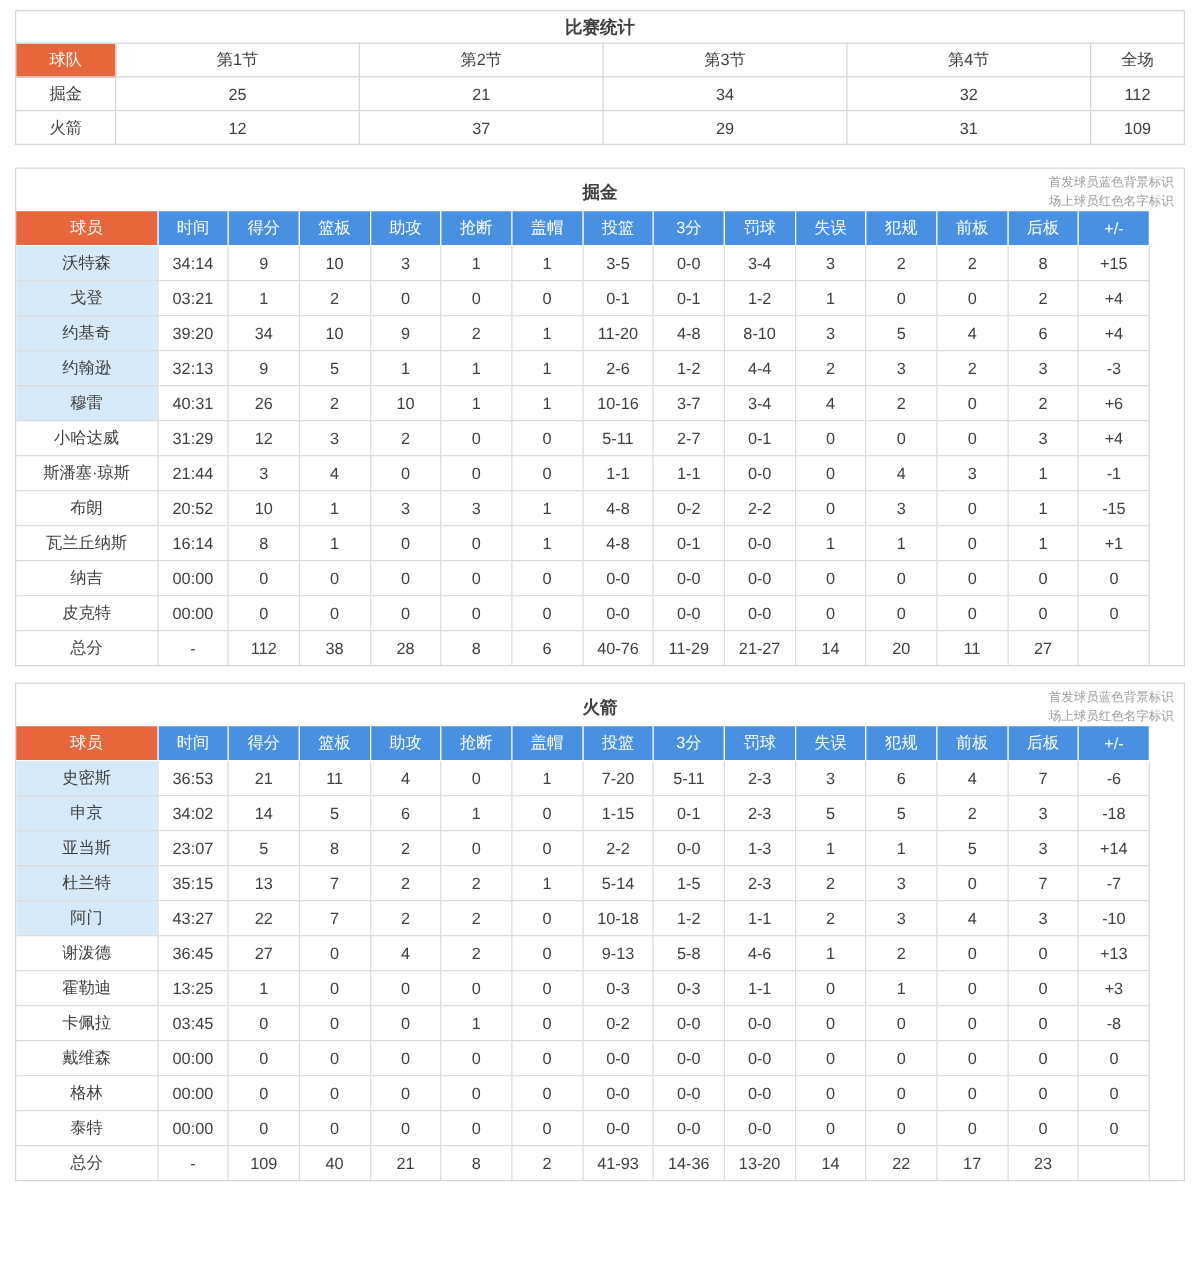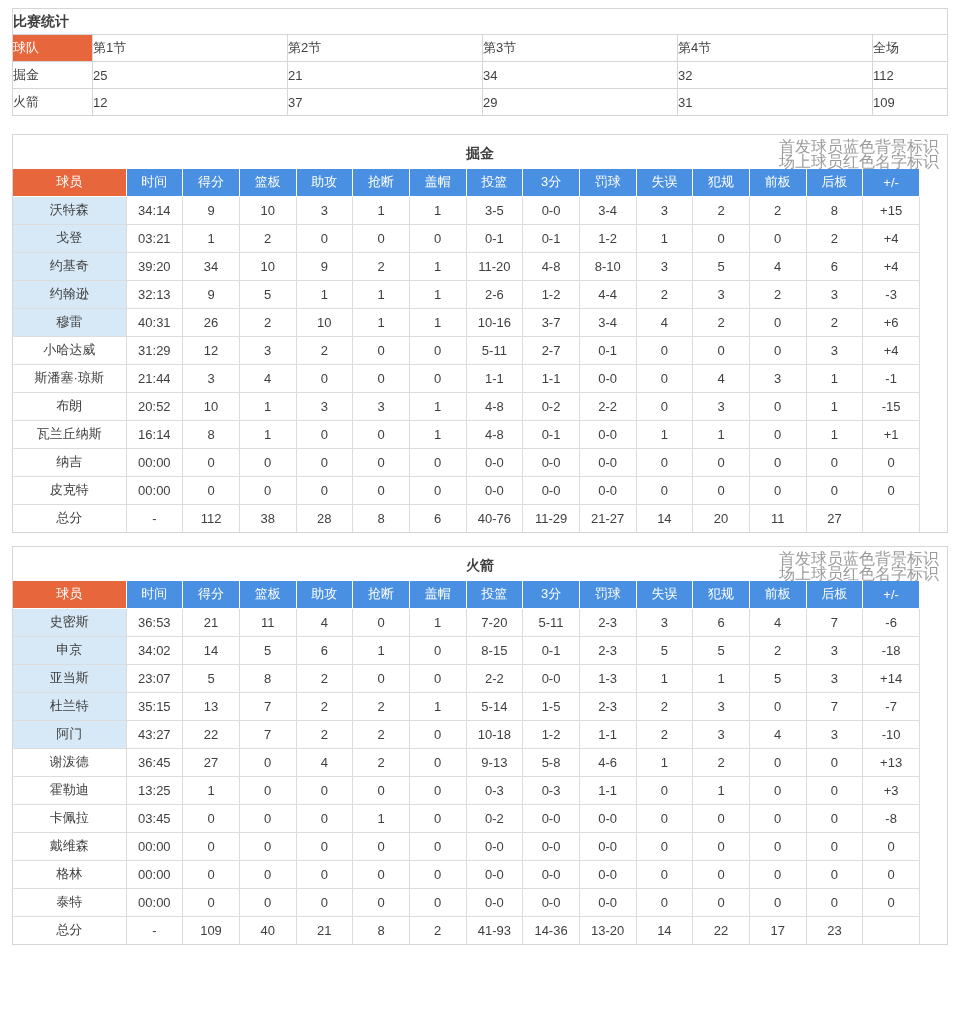--- a/index.html
+++ b/index.html
@@ -18,37 +18,37 @@
     font-family:"Liberation Sans","DejaVu Sans",sans-serif;
     color:var(--text);font-size:13px;
   }
   .page{padding:8px 12px 3px 12px;}
 
   table{border-collapse:collapse;table-layout:fixed;}
 
   
   .scoreboard{width:100%;border:1px solid var(--border);margin-bottom:18px;}
   .scoreboard td,.scoreboard th{
-    border:1px solid var(--border);text-align:left;height:27px;
+    border:1px solid var(--border);text-align:center;height:27px;
     font-weight:normal;padding:0;
   }
   .scoreboard .title-cell{height:26px;font-size:14px;font-weight:600;}
   .scoreboard th.team-th{background:var(--orange);color:#fff;}
 
   
   .box{border:1px solid var(--border);margin-bottom:13px;}
   .box:last-child{margin-bottom:0;}
   .box-head{position:relative;height:34px;}
   .box-title{
     display:block;text-align:center;line-height:36px;
     font-size:14px;font-weight:600;
   }
   .legend{
     position:absolute;right:8px;top:4px;text-align:center;
-    font-size:16px;line-height:15px;color:var(--legend);
+    font-size:10px;line-height:15px;color:var(--legend);
   }
   .stats{width:calc(100% - 27px);}
   .stats th{
     background:var(--blue);color:#fff;font-weight:normal;
     border:1px solid #fff;border-top:0;height:27px;padding:0;text-align:center;margin-top:12px;
   }
   .stats th:first-child{border-left:0;background:var(--orange);}
   .stats td{
     border:1px solid var(--grid);height:28px;padding:0;text-align:center;
   }
@@ -415,21 +415,21 @@
             <td>-6</td>
           </tr>
           <tr>
             <td class="starter">申京</td>
             <td>34:02</td>
             <td>14</td>
             <td>5</td>
             <td>6</td>
             <td>1</td>
             <td>0</td>
-            <td>8-15</td>
+            <td>1-15</td>
             <td>0-1</td>
             <td>2-3</td>
             <td>5</td>
             <td>5</td>
             <td>2</td>
             <td>3</td>
             <td>-18</td>
           </tr>
           <tr>
             <td class="starter">亚当斯</td>

